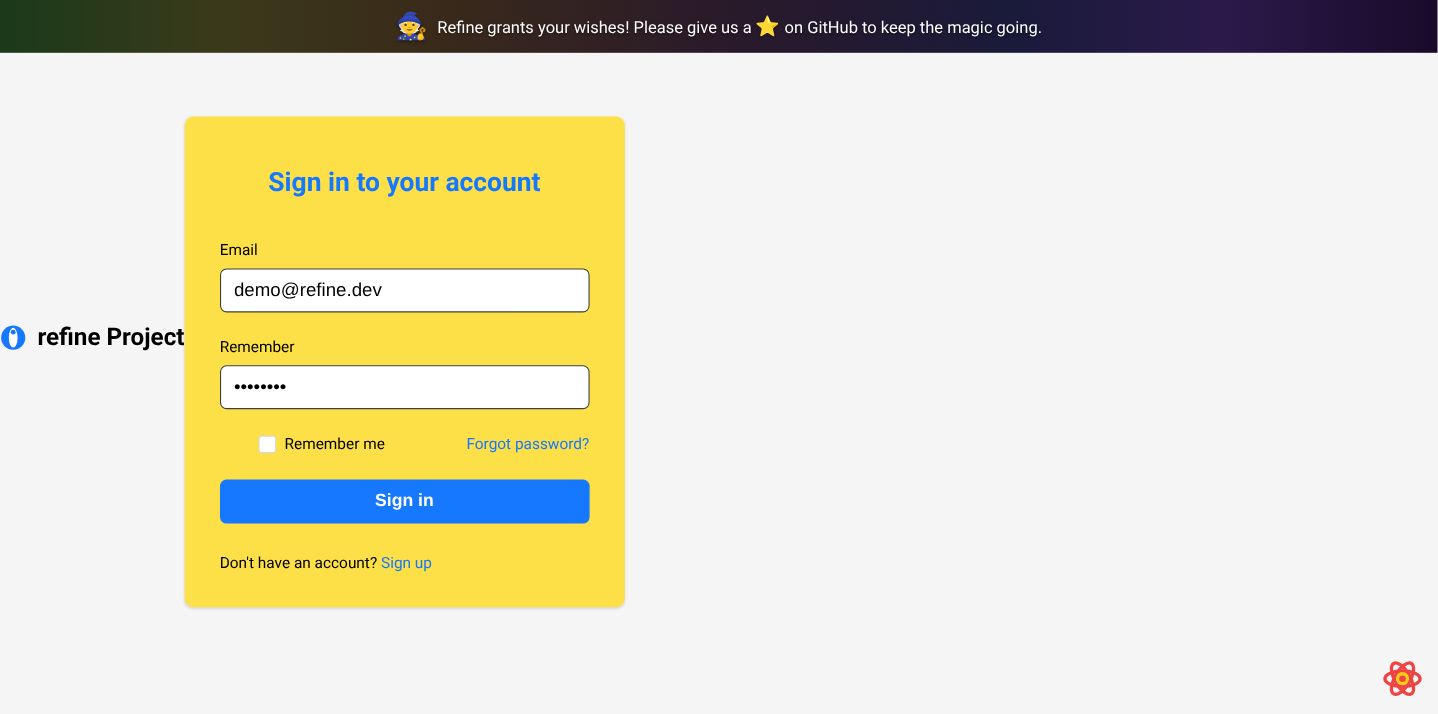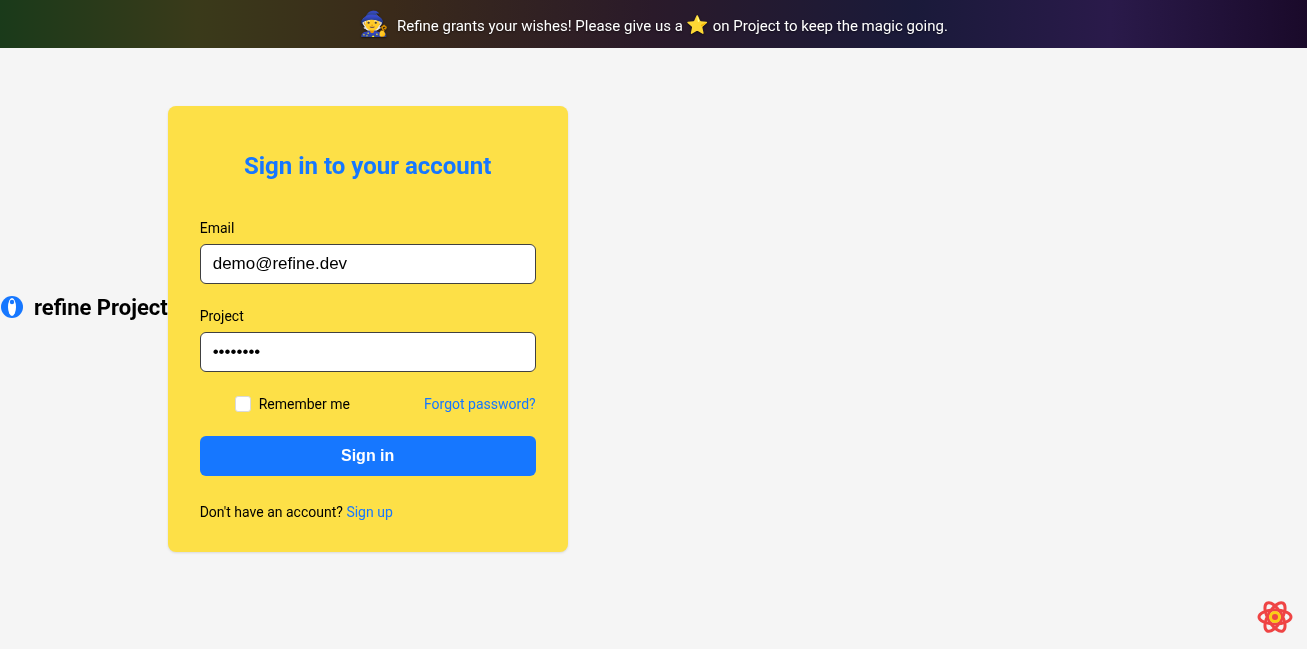--- a/index.html
+++ b/index.html
@@ -154,21 +154,21 @@
     }
   </style>
 </head>
 <body>
 
 <div class="banner">
   <span class="wizard">🧙</span>
   <span>
     <span>Refine grants your wishes! Please give us a </span>
     <span class="star">⭐</span>
-    <span> on Project to keep the magic going.</span>
+    <span> on GitHub to keep the magic going.</span>
   </span>
 </div>
 
 <div class="page-wrap">
 
   <div class="brand">
     <span class="brand-logo">
       <svg viewBox="0 0 24 24" width="24" height="24">
         <circle cx="12" cy="12" r="11" fill="#1677ff"></circle>
         <ellipse cx="12" cy="12" rx="4" ry="9" fill="#fff"></ellipse>
@@ -180,21 +180,21 @@
 
   <div class="card">
     <h1 class="card-title">Sign in to your account</h1>
 
     <div class="form-group">
       <label class="form-label">Email</label>
       <input type="text" class="form-input" value="demo@refine.dev" style="">
     </div>
 
     <div class="form-group">
-      <label class="form-label">Project</label>
+      <label class="form-label">Remember</label>
       <input type="password" class="form-input" value="demodemo" style="">
     </div>
 
     <div class="form-row">
       <label class="checkbox-wrap">
         <input type="checkbox" class="checkbox" style="">
         <span class="checkbox-label">Remember me</span>
       </label>
       <a class="link">Forgot password?</a>
     </div>

